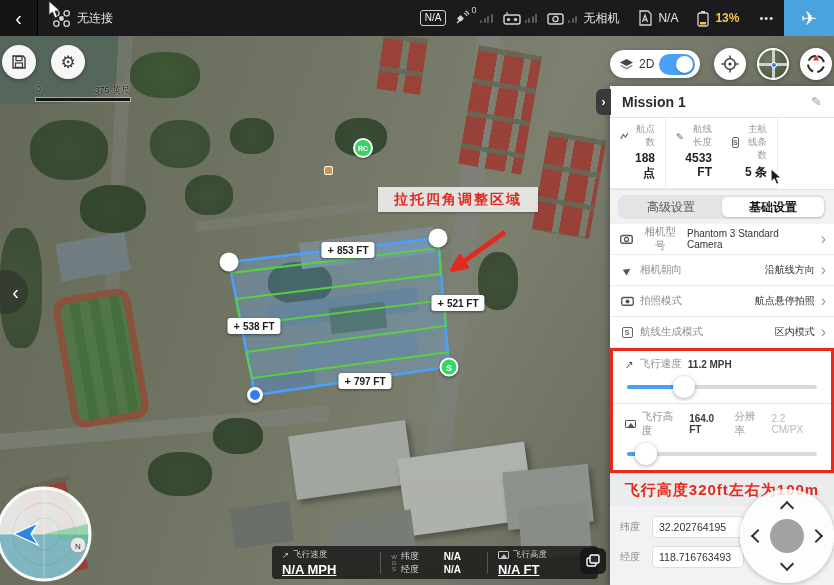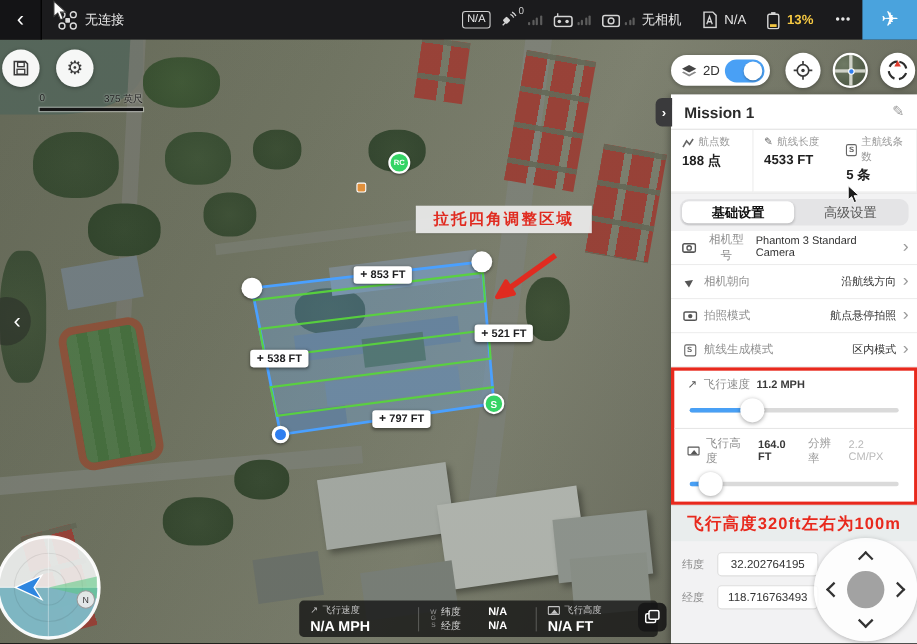--- a/index.html
+++ b/index.html
@@ -45,21 +45,21 @@
 
   .collapse-left{position:absolute;left:-16px;top:270px;width:44px;height:44px;border-radius:50%;
         background:rgba(35,35,35,.45);color:#fff;display:flex;align-items:center;justify-content:flex-end;
         padding-right:9px;font-size:20px;}
 
   
   #statusbar{position:absolute;left:272px;top:546px;width:326px;height:33px;border-radius:4px;
         background:rgba(18,18,18,.78);display:flex;align-items:center;color:#fff;}
   #statusbar .sec{display:flex;flex-direction:column;justify-content:center;padding:0 10px;height:100%;}
   #statusbar .lab{font-size:8.5px;color:#c3c3c3;display:flex;align-items:center;gap:4px;}
-  #statusbar .val{font-size:13px;font-weight:bold;margin-top:1px;}
+  #statusbar .val{font-size:13px;font-weight:bold;margin-top:1px;text-decoration:underline;}
   #statusbar .div{width:1px;height:22px;background:rgba(255,255,255,.22);}
   .wgs{writing-mode:vertical-lr;text-orientation:upright;font-size:6px;color:#9a9a9a;line-height:1;margin-right:4px;letter-spacing:0;}
   .llrow{display:flex;gap:14px;font-size:9px;color:#d5d5d5;line-height:13px;}
   .llrow .v{min-width:28px;text-align:right;font-weight:bold;font-size:10px;color:#fff;}
 
   
   #compass{position:absolute;left:-4px;top:486px;width:96px;height:96px;}
 
   .vid-btn{position:absolute;left:580px;top:548px;width:26px;height:26px;border-radius:6px;
        background:rgba(22,22,22,.88);display:flex;align-items:center;justify-content:center;}
@@ -88,21 +88,21 @@
         display:flex;align-items:center;justify-content:center;overflow:hidden;}
 
   
   #panel{position:absolute;left:610px;top:86px;width:224px;height:499px;background:#f2f2f3;
         box-shadow:-2px 0 6px rgba(0,0,0,.3);color:#222;}
   .ph{height:32px;background:#fff;border-bottom:1px solid #e2e2e2;display:flex;align-items:center;
         padding:0 12px;font-size:14px;font-weight:bold;color:#2b2b2b;}
   .ph .pencil{margin-left:auto;color:#9a9a9a;font-size:13px;}
   .ptab{position:absolute;left:-14px;top:3px;width:15px;height:26px;background:#3a3a3c;border-radius:6px 0 0 6px;
         color:#fff;font-size:12px;display:flex;align-items:center;justify-content:center;}
-  .stats{background:#fff;border-bottom:1px solid #e2e2e2;display:grid;grid-template-columns:1fr 1fr 1fr;}
+  .stats{background:#fff;border-bottom:1px solid #e2e2e2;display:grid;grid-template-columns:1fr 1fr 1fr 1fr;text-align:right;}
   .stat{padding:5px 10px 6px;border-bottom:1px solid #ededed;position:relative;}
   .stat:nth-child(odd){border-right:1px solid #ededed;}
   .stat .sl{font-size:9.5px;color:#9a9a9a;display:flex;align-items:center;gap:4px;}
   .stat .sv{font-size:12px;font-weight:bold;color:#1f1f1f;margin-top:2px;}
   .sbox{display:inline-flex;width:11px;height:11px;border:1.2px solid #666;border-radius:2px;
         align-items:center;justify-content:center;font-size:7px;color:#666;font-weight:bold;}
   .langle{display:inline-block;width:9px;height:9px;border-left:1.5px solid #666;border-bottom:1.5px solid #666;}
   .dots{position:absolute;right:14px;bottom:7px;display:flex;gap:14px;}
   .dots i{width:6px;height:6px;border-radius:50%;background:#c9c9c9;}
 
@@ -128,21 +128,21 @@
   .fill{position:absolute;left:0;top:0;height:4px;background:#49a0f5;border-radius:2px;}
   .knob{position:absolute;top:-9px;width:22px;height:22px;border-radius:50%;background:#fff;
         box-shadow:0 1px 4px rgba(0,0,0,.35);}
   .sdiv{height:1px;background:#e6e6e6;}
   .note{height:33px;background:#e9eded;display:flex;align-items:center;justify-content:center;
         color:#e8291d;font-weight:bold;font-size:15px;letter-spacing:1px;border-top:1px solid #dcdcdc;}
   .coords{padding:10px 10px 0;}
   .crow{display:flex;align-items:center;margin-bottom:8px;gap:8px;}
   .crow .cl{font-size:10px;color:#8a8a8a;width:24px;}
   .crow input{width:92px;height:22px;border:1px solid #dedede;border-radius:4px;background:#fff;
-        text-align:center;font-size:10.5px;color:#333;padding:0 6px;outline:none;
+        text-align:left;font-size:10.5px;color:#333;padding:0 6px;outline:none;
         font-family:"Liberation Sans","DejaVu Sans",sans-serif;}
 
   
   #dpad{position:absolute;left:740px;top:489px;width:94px;height:94px;border-radius:50%;
         background:rgba(255,255,255,.8);box-shadow:0 1px 5px rgba(0,0,0,.25);}
   #dpad .center{position:absolute;left:50%;top:50%;transform:translate(-50%,-50%);width:34px;height:34px;
         border-radius:50%;background:#a2a2a2;}
   .chev{position:absolute;width:10px;height:10px;border-right:2.5px solid #333;border-bottom:2.5px solid #333;}
   .chev.up{left:42px;top:14px;transform:rotate(-135deg);}
   .chev.dn{left:42px;bottom:14px;transform:rotate(45deg);}
@@ -459,22 +459,22 @@
       <div class="stat">
         <span class="sl">
           <span class="sbox">S</span>
           <span>主航线条数</span>
         </span>
         <div class="sv">5 条</div>
       </div>
     </div>
 
     <div class="tabs">
+      <div class="tab">高级设置</div>
       <div class="tab active">基础设置</div>
-      <div class="tab">高级设置</div>
     </div>
 
     <div class="srow">
       <span class="ric">
           <svg width="13" height="10" viewBox="0 0 17 13">
             <rect x="1" y="2" width="15" height="10" rx="2" fill="none" stroke="#555" stroke-width="1.8"></rect>
             <circle cx="8.5" cy="7" r="2.6" fill="none" stroke="#555" stroke-width="1.6"></circle>
           </svg>
         </span>
       <span class="rl">相机型号</span>

